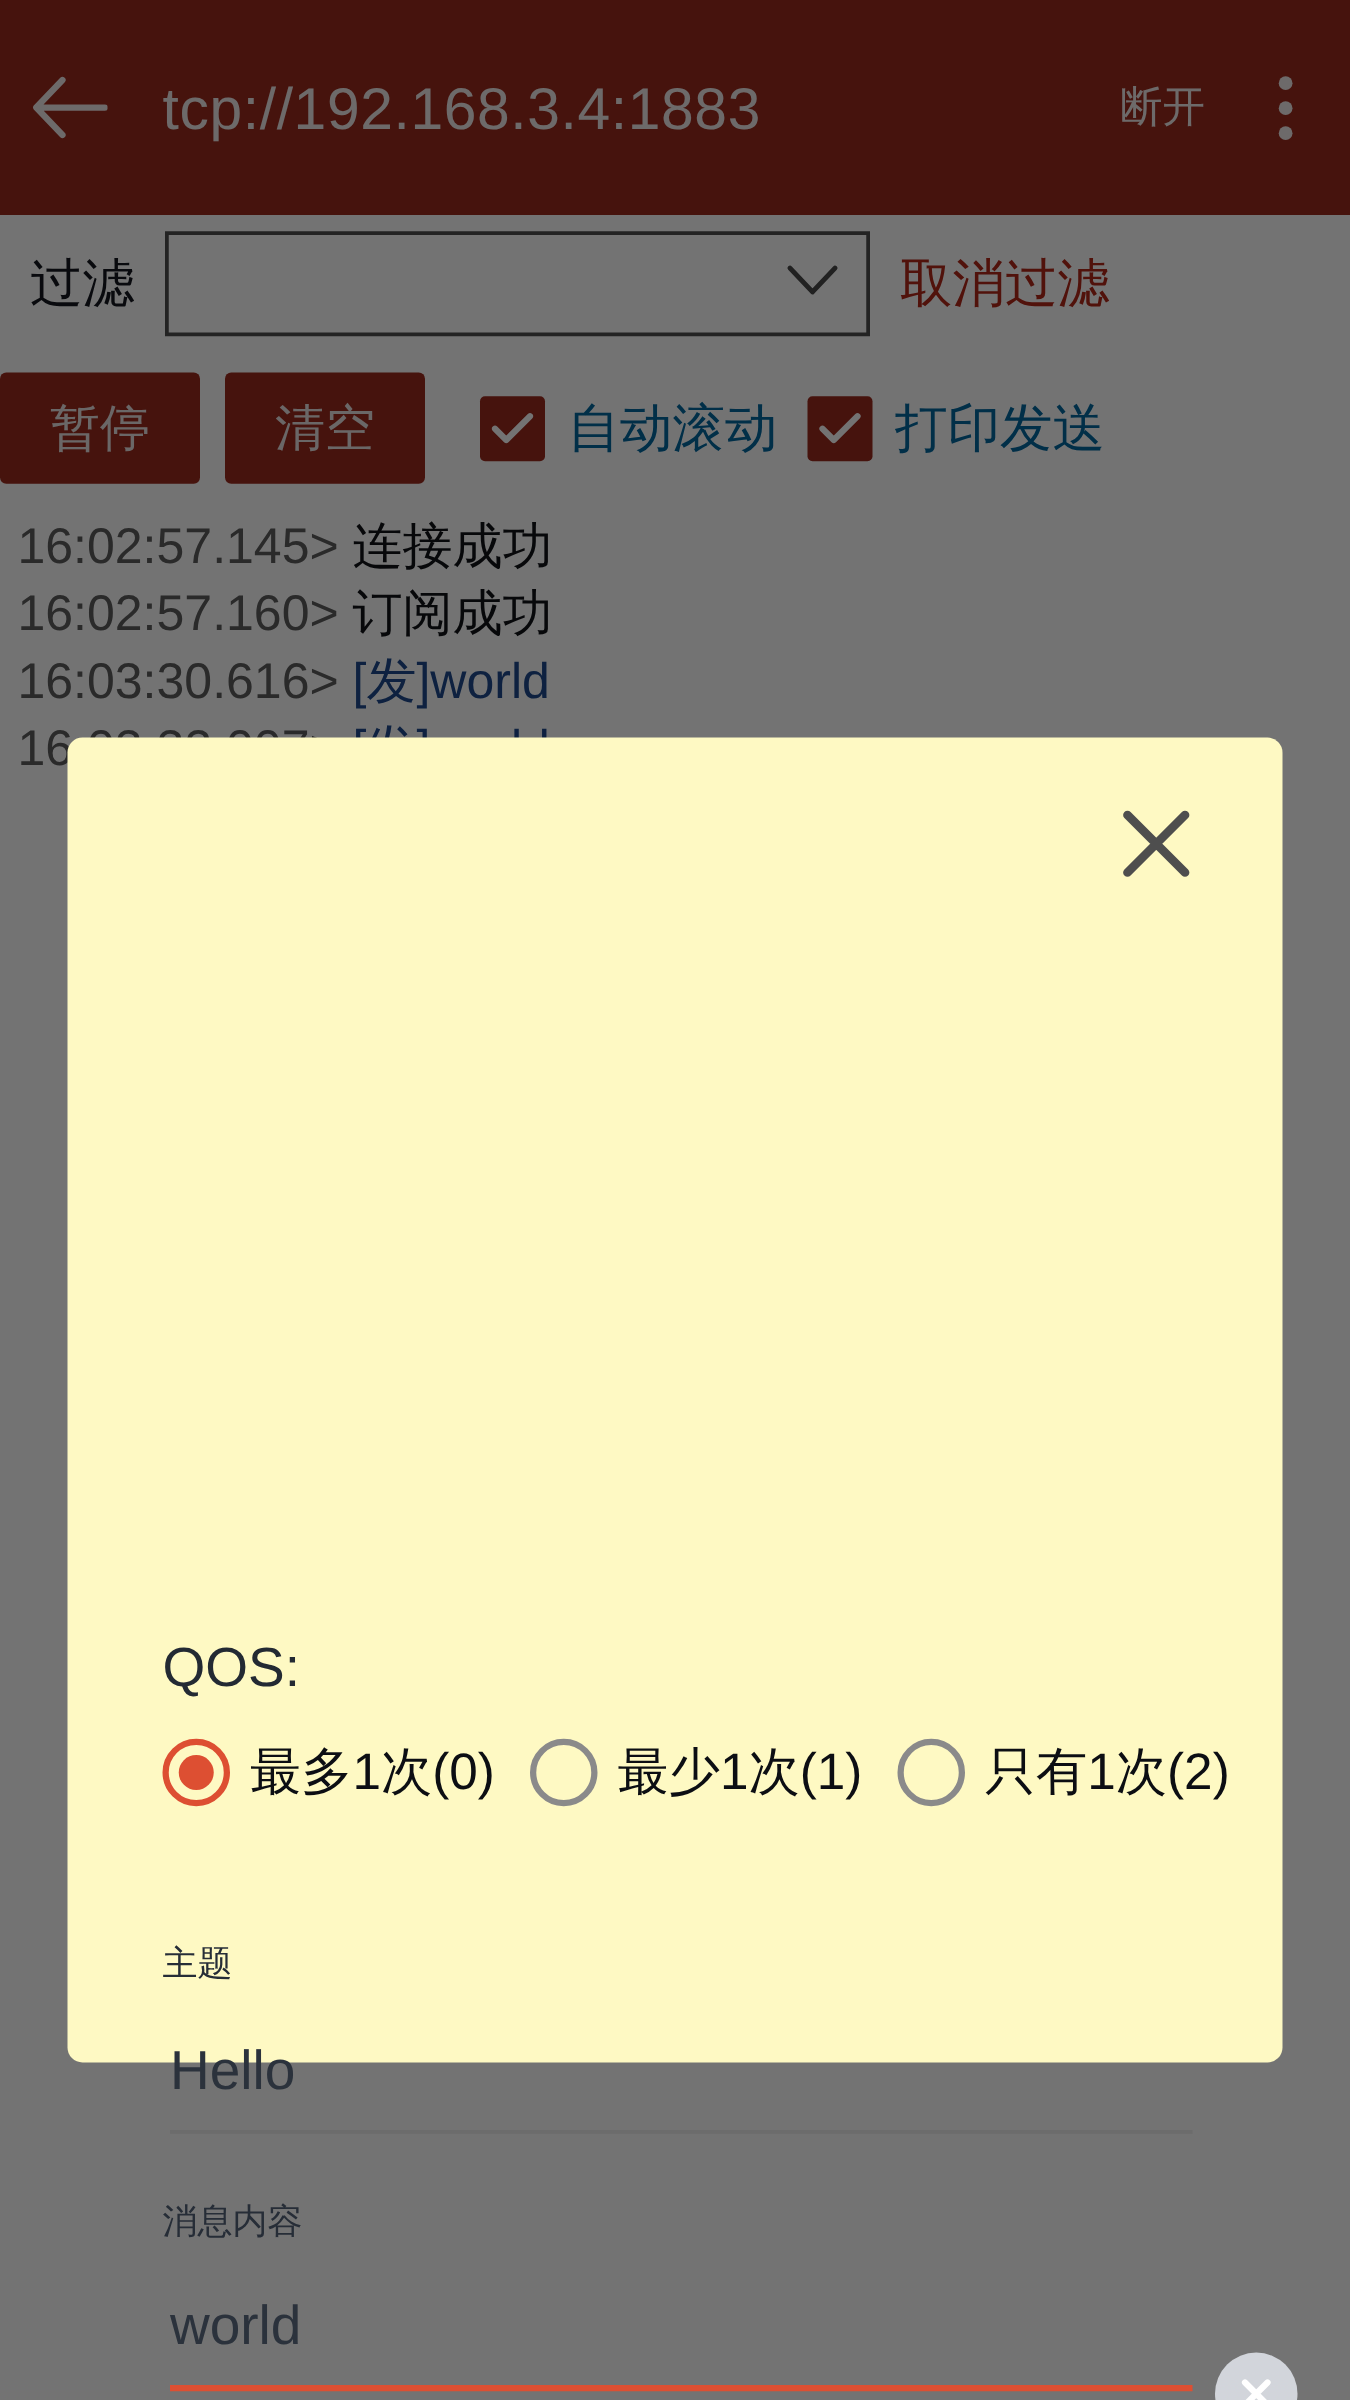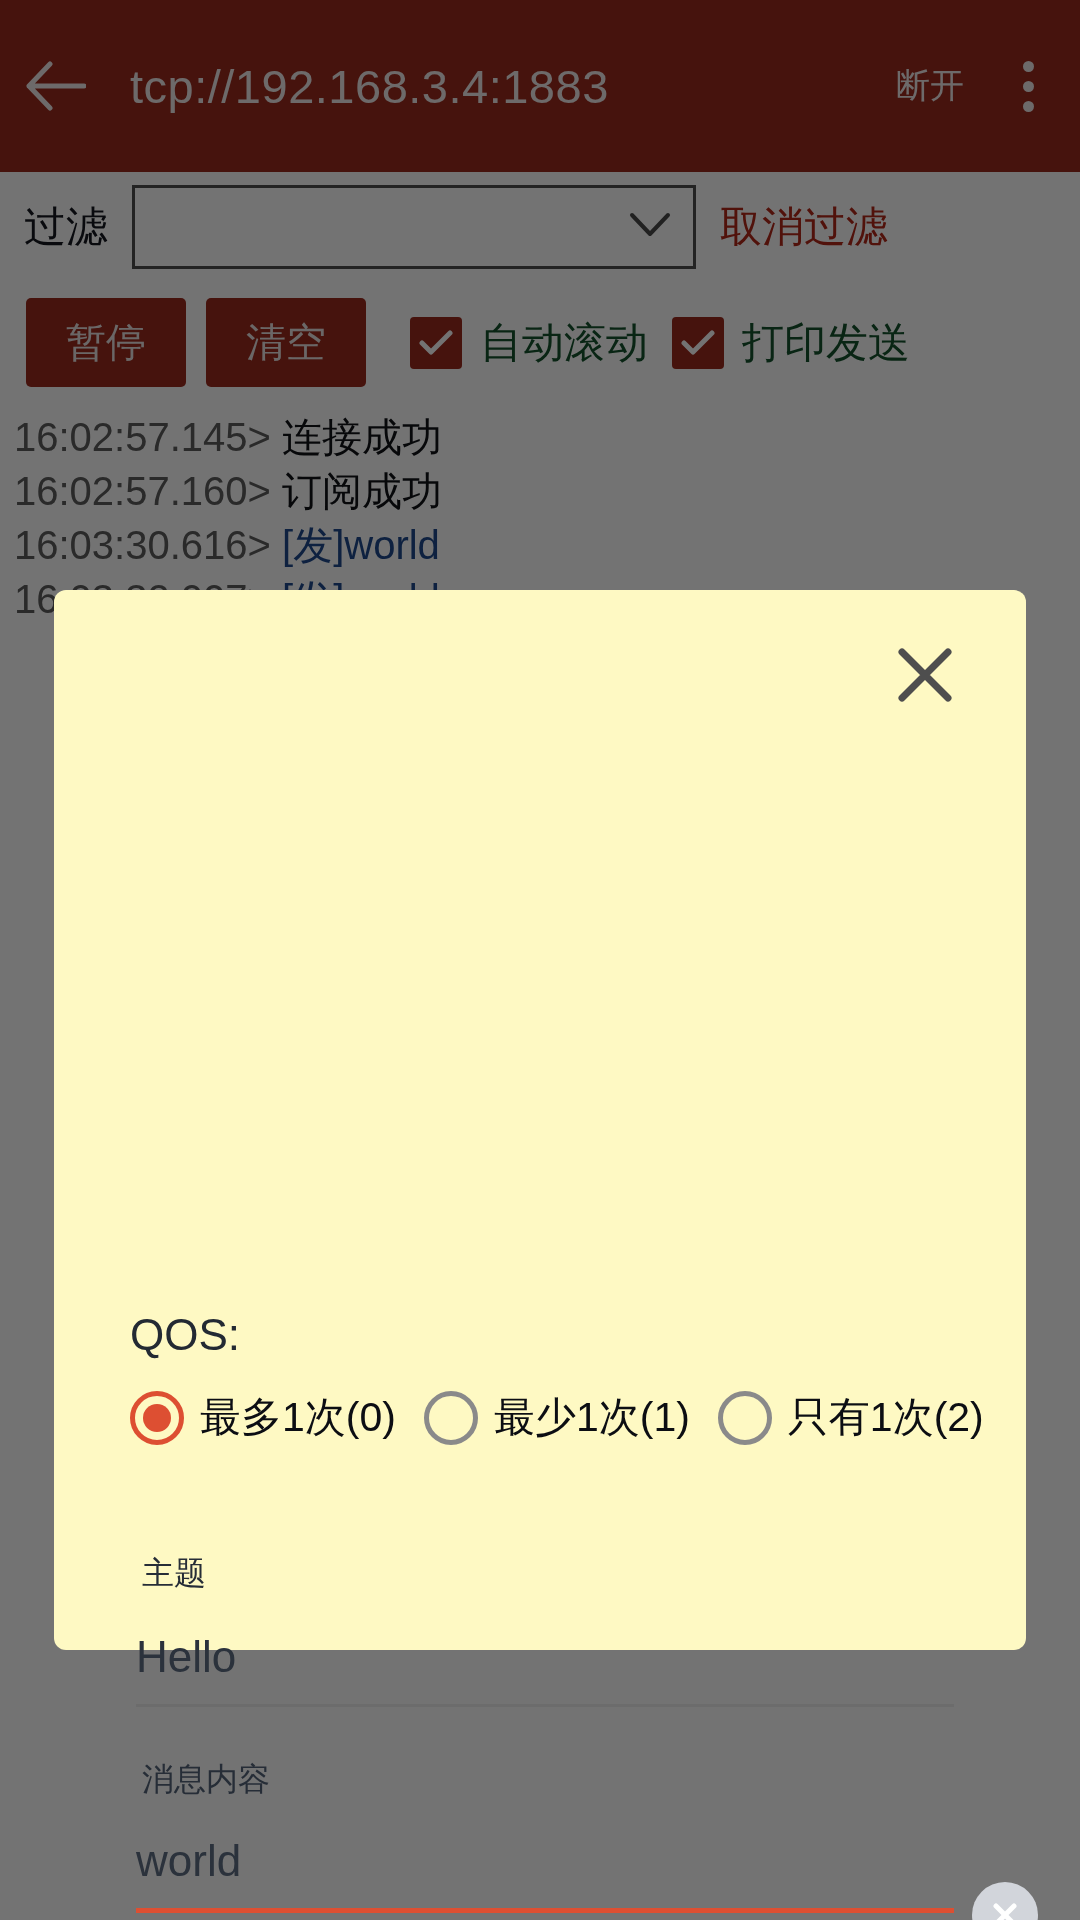--- a/index.html
+++ b/index.html
@@ -86,21 +86,20 @@
     font-size: 42px;
     color: #b4291a;
     white-space: nowrap;
   }
 
   
   #control-row {
     position: absolute; left: 0; top: 295px;
     width: 1080px; height: 95px;
     display: flex; align-items: center;
-    padding-left: 26px;
     box-sizing: border-box;
   }
   .ctrl-btn {
     background: #9c2a1d;
     color: #ece5e4;
     font-size: 40px;
     border-radius: 5px;
     padding: 17px 40px;
     margin-right: 20px;
     white-space: nowrap;
@@ -112,21 +111,21 @@
   }
   .cb-on {
     width: 52px; height: 52px;
     background: #9c2a1d;
     border-radius: 4px;
     display: flex; align-items: center; justify-content: center;
     margin-right: 18px;
   }
   .ctrl-check span.lbl {
     font-size: 42px;
-    color: #14532d;
+    color: #0369a1;
   }
 
   
   #log-area {
     position: absolute; left: 0; top: 410px;
     width: 1080px; height: 260px;
     padding-left: 14px;
     box-sizing: border-box;
   }
   .log-line {
@@ -191,22 +190,22 @@
     border-radius: 50%;
     background: #dd4f32;
   }
   .qos-opt .lbl {
     font-size: 41px;
     color: #0c0e13;
   }
 
   .field-label {
     position: absolute;
-    left: 88px;
-    font-size: 32px;
+    left: 76px;
+    font-size: 28px;
     color: #262d37;
   }
   #topic-label { top: 962px; }
   #msg-label { top: 1168px; }
 
   .field-input {
     position: absolute;
     left: 82px;
     width: 818px;
     font-size: 44px;

